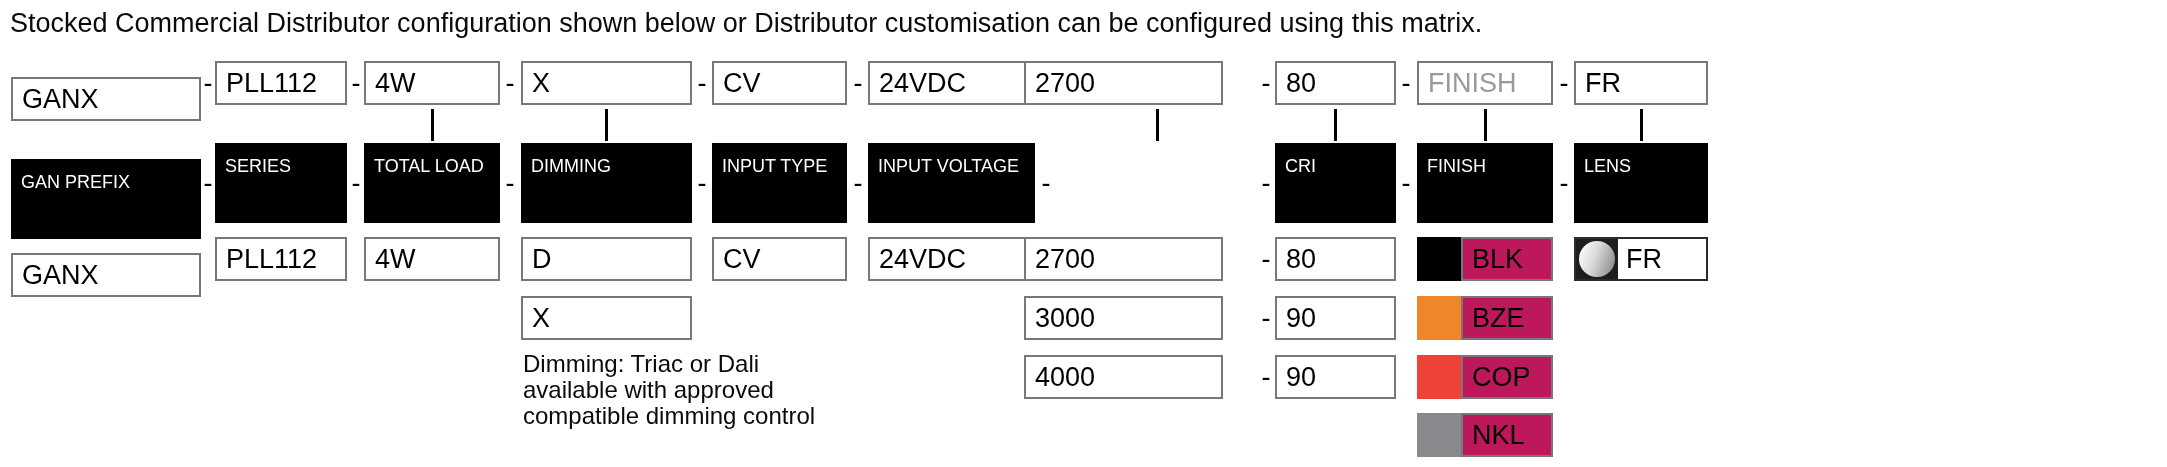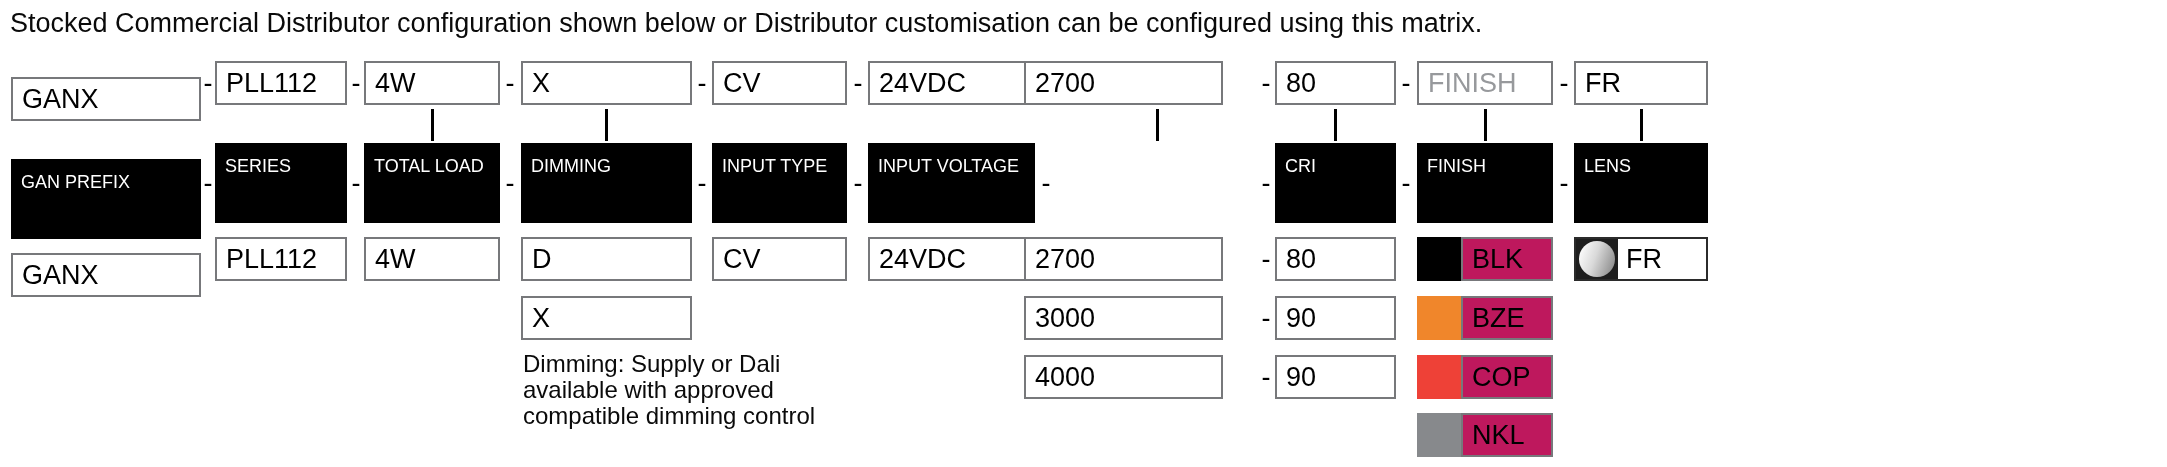--- a/index.html
+++ b/index.html
@@ -184,18 +184,18 @@
   </div>
 
   <div class="lensrow o1 c10">
     <span class="lenssq">
       <span class="lensball"></span>
     </span>
     <span class="lenslabel">FR</span>
   </div>
 
   <div class="note">
-    <div>Dimming: Supply or Dali</div>
+    <div>Dimming: Triac or Dali</div>
     <div>available with approved</div>
     <div>compatible dimming control</div>
   </div>
 
 </div>
 
 </body></html>

